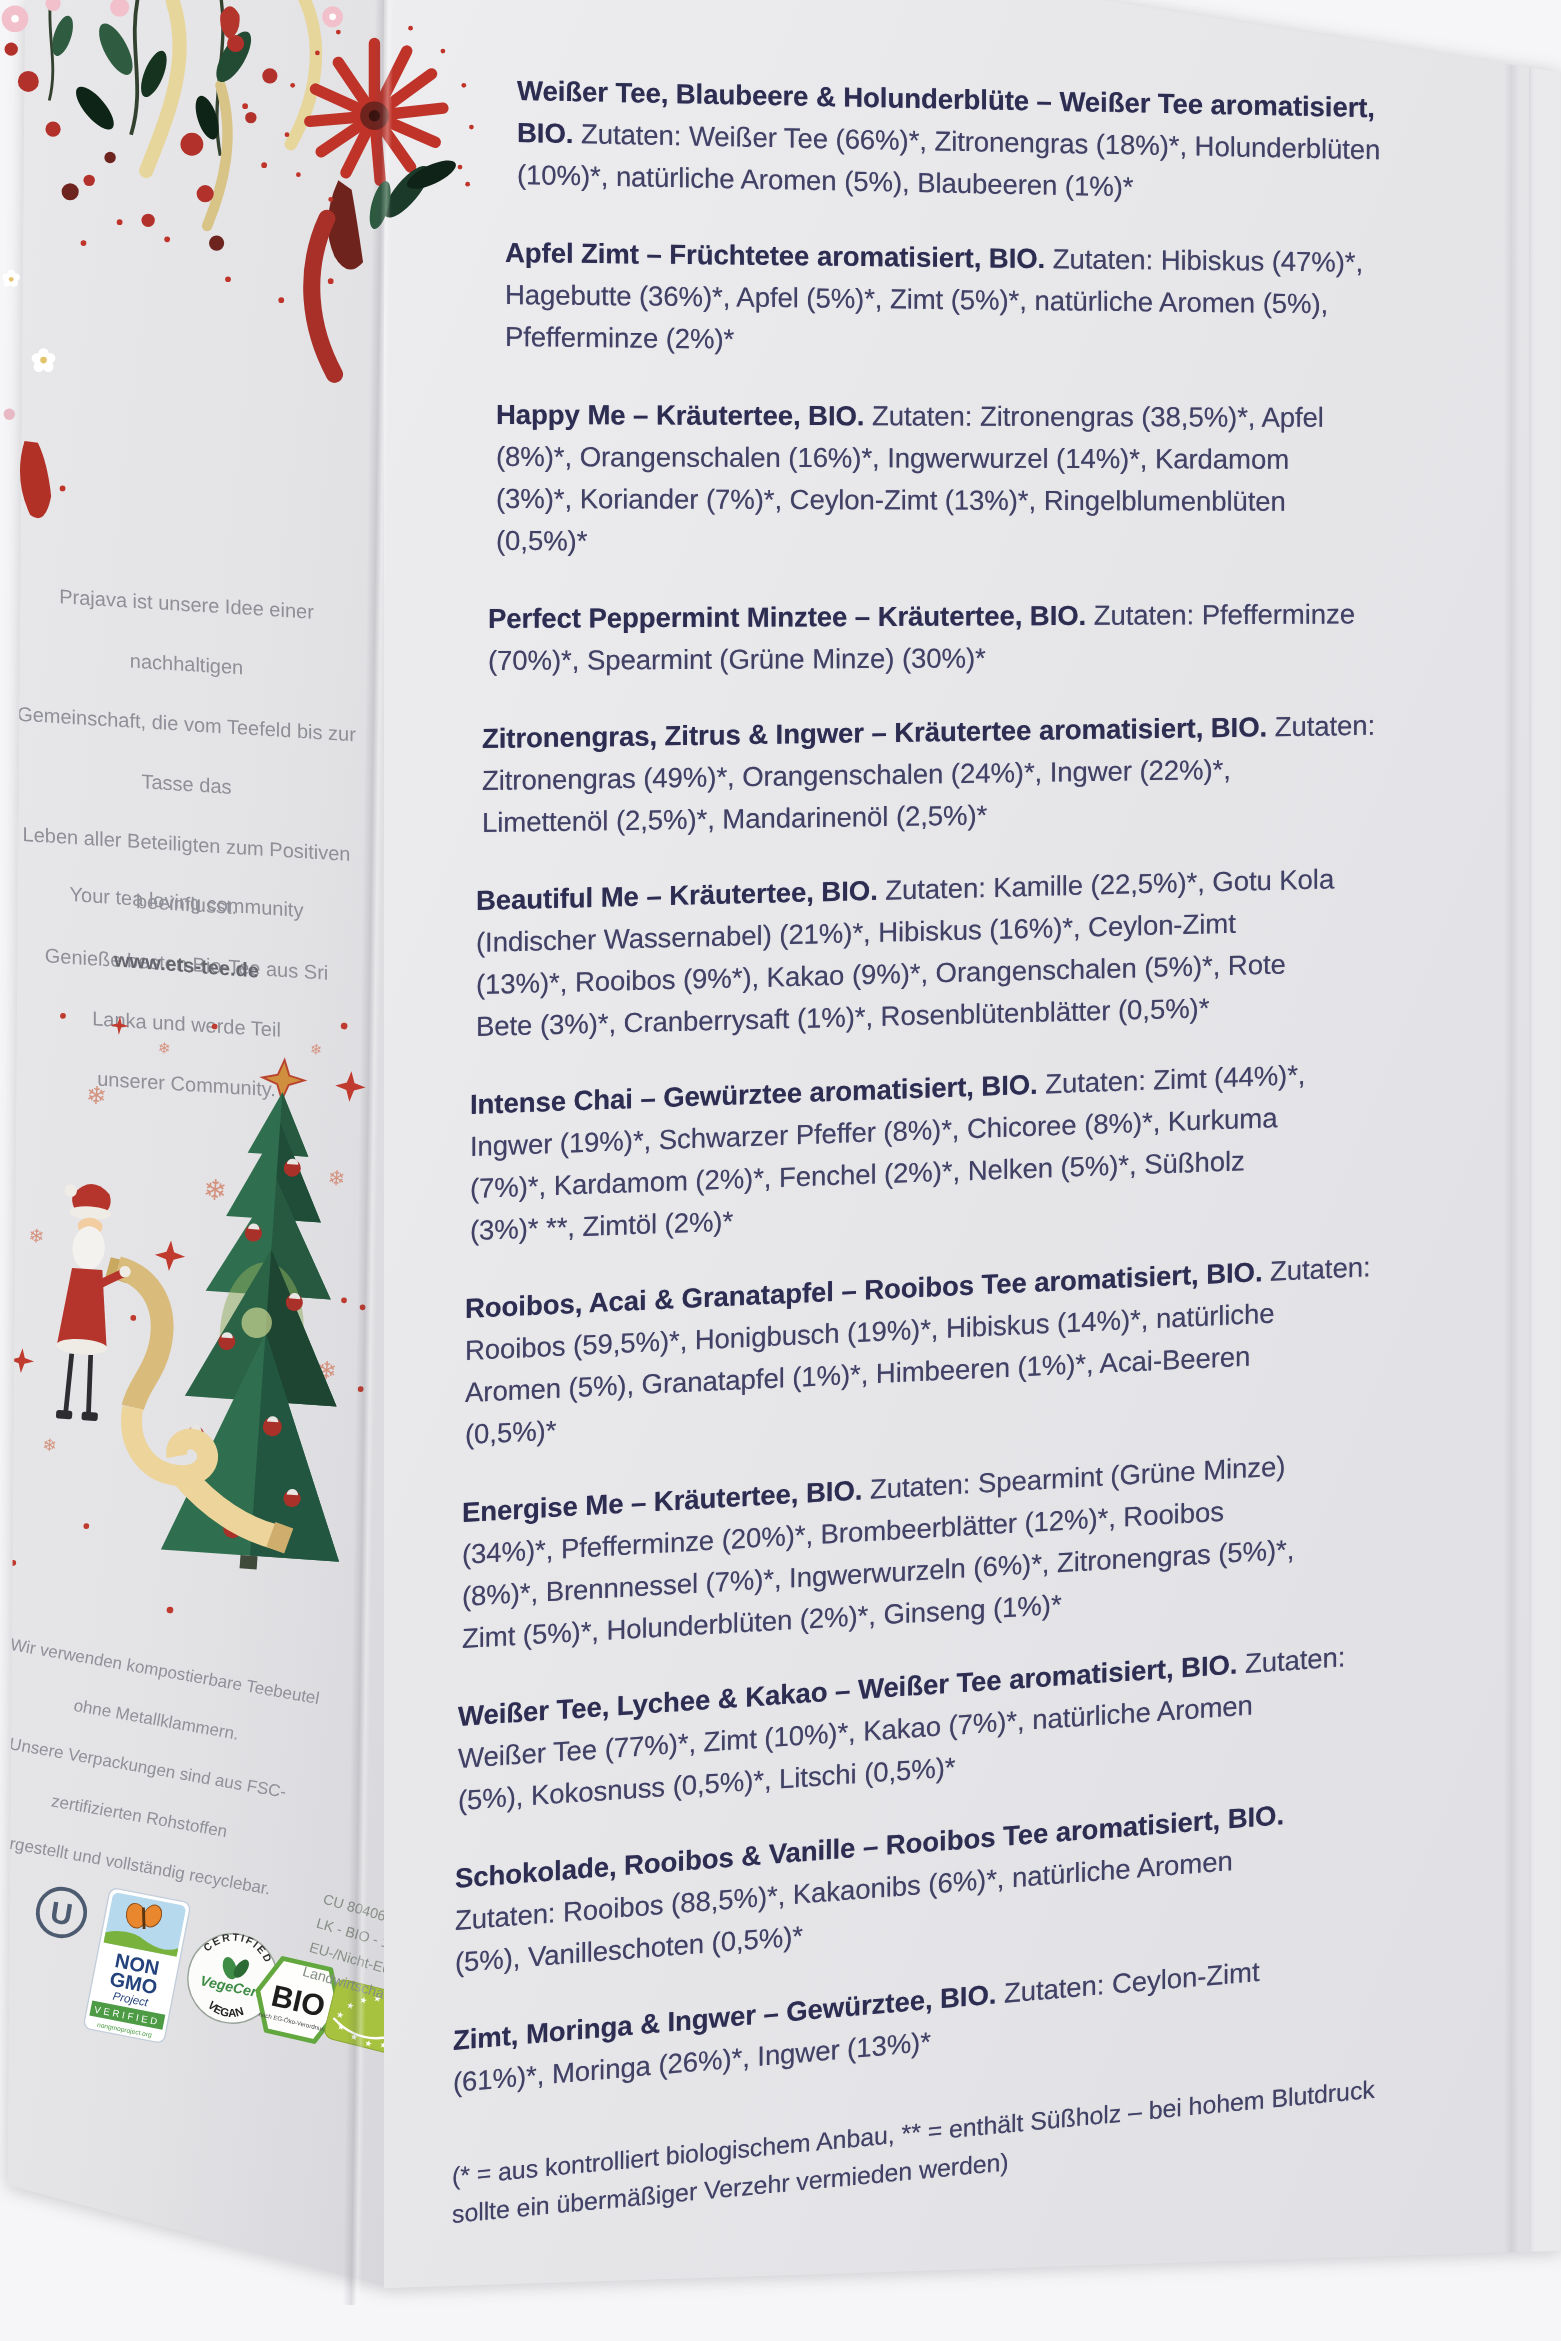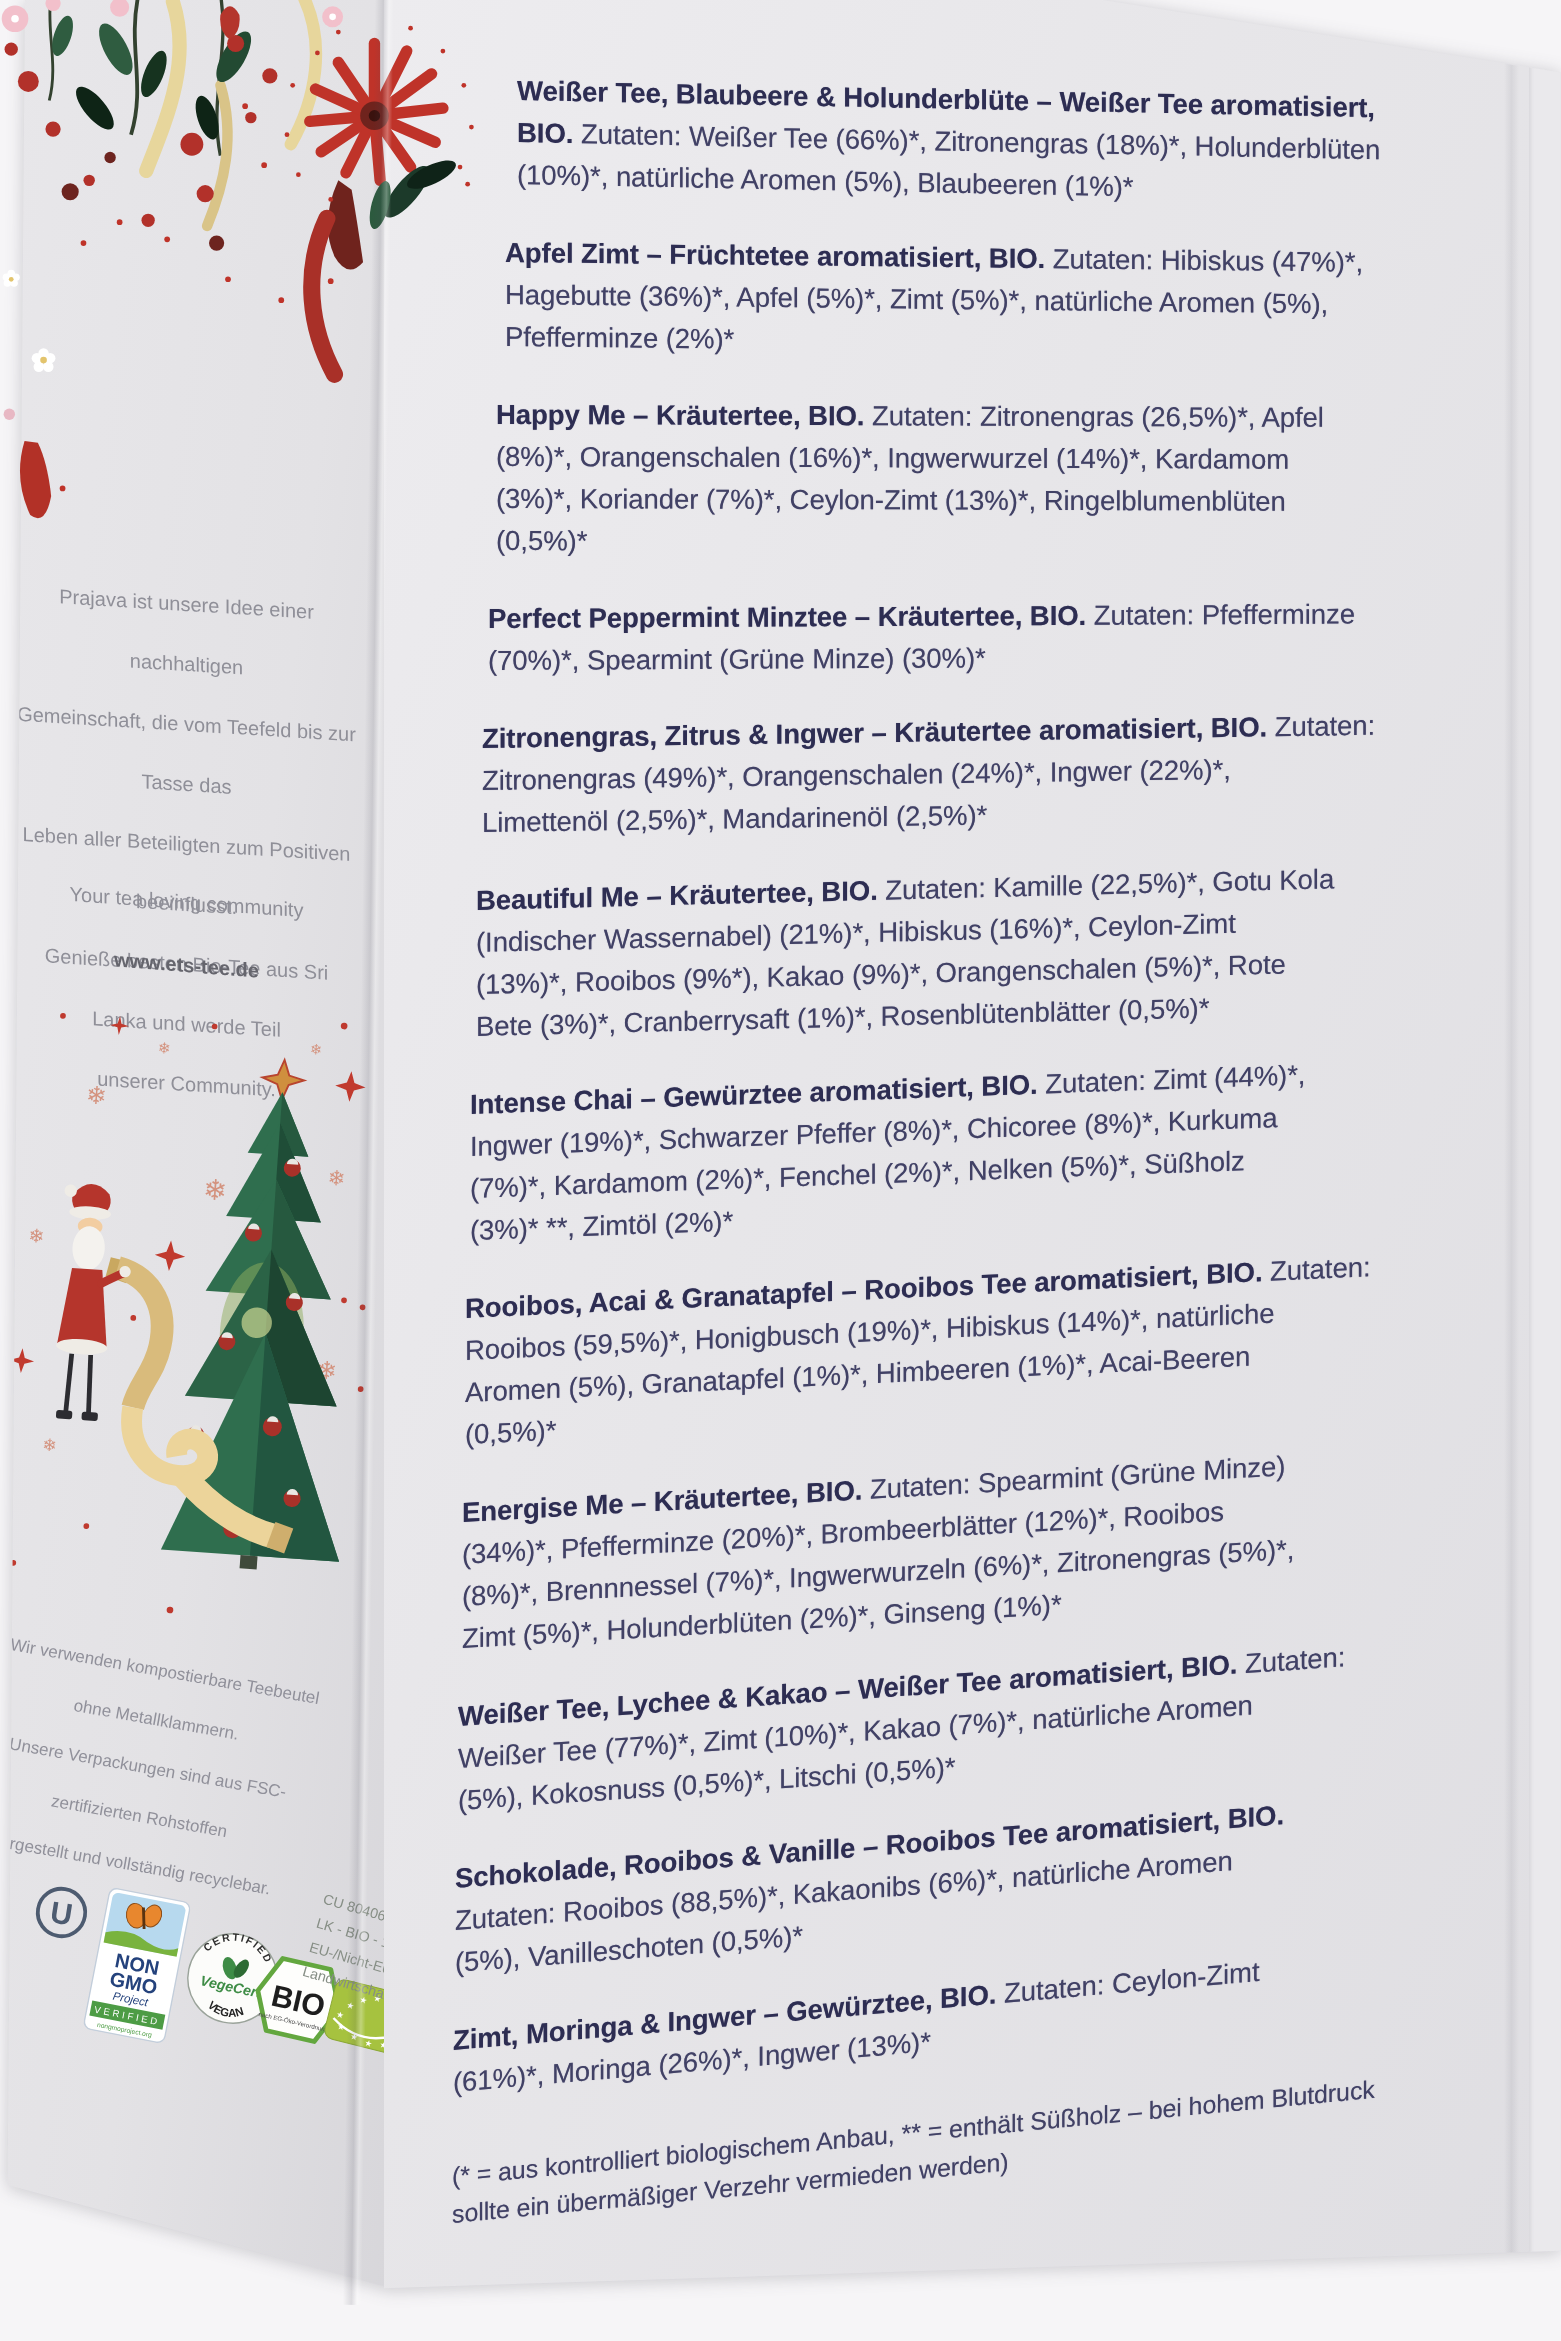--- a/index.html
+++ b/index.html
@@ -266,21 +266,21 @@
     <div id="right-crease"></div>
     <div id="right-strip"></div>
 
     <div id="ingredients">
       <p><b>Weißer Tee, Blaubeere &amp; Holunderblüte – Weißer Tee aromatisiert,
 BIO.</b><span> Zutaten: Weißer Tee (66%)*, Zitronengras (18%)*, Holunderblüten
 (10%)*, natürliche Aromen (5%), Blaubeeren (1%)*</span></p>
       <p><b>Apfel Zimt – Früchtetee aromatisiert, BIO.</b><span> Zutaten: Hibiskus (47%)*,
 Hagebutte (36%)*, Apfel (5%)*, Zimt (5%)*, natürliche Aromen (5%),
 Pfefferminze (2%)*</span></p>
-      <p><b>Happy Me – Kräutertee, BIO.</b><span> Zutaten: Zitronengras (26,5%)*, Apfel
+      <p><b>Happy Me – Kräutertee, BIO.</b><span> Zutaten: Zitronengras (38,5%)*, Apfel
 (8%)*, Orangenschalen (16%)*, Ingwerwurzel (14%)*, Kardamom
 (3%)*, Koriander (7%)*, Ceylon-Zimt (13%)*, Ringelblumenblüten
 (0,5%)*</span></p>
       <p><b>Perfect Peppermint Minztee – Kräutertee, BIO.</b><span> Zutaten: Pfefferminze
 (70%)*, Spearmint (Grüne Minze) (30%)*</span></p>
       <p><b>Zitronengras, Zitrus &amp; Ingwer – Kräutertee aromatisiert, BIO.</b><span> Zutaten:
 Zitronengras (49%)*, Orangenschalen (24%)*, Ingwer (22%)*,
 Limettenöl (2,5%)*, Mandarinenöl (2,5%)*</span></p>
       <p><b>Beautiful Me – Kräutertee, BIO.</b><span> Zutaten: Kamille (22,5%)*, Gotu Kola
 (Indischer Wassernabel) (21%)*, Hibiskus (16%)*, Ceylon-Zimt

